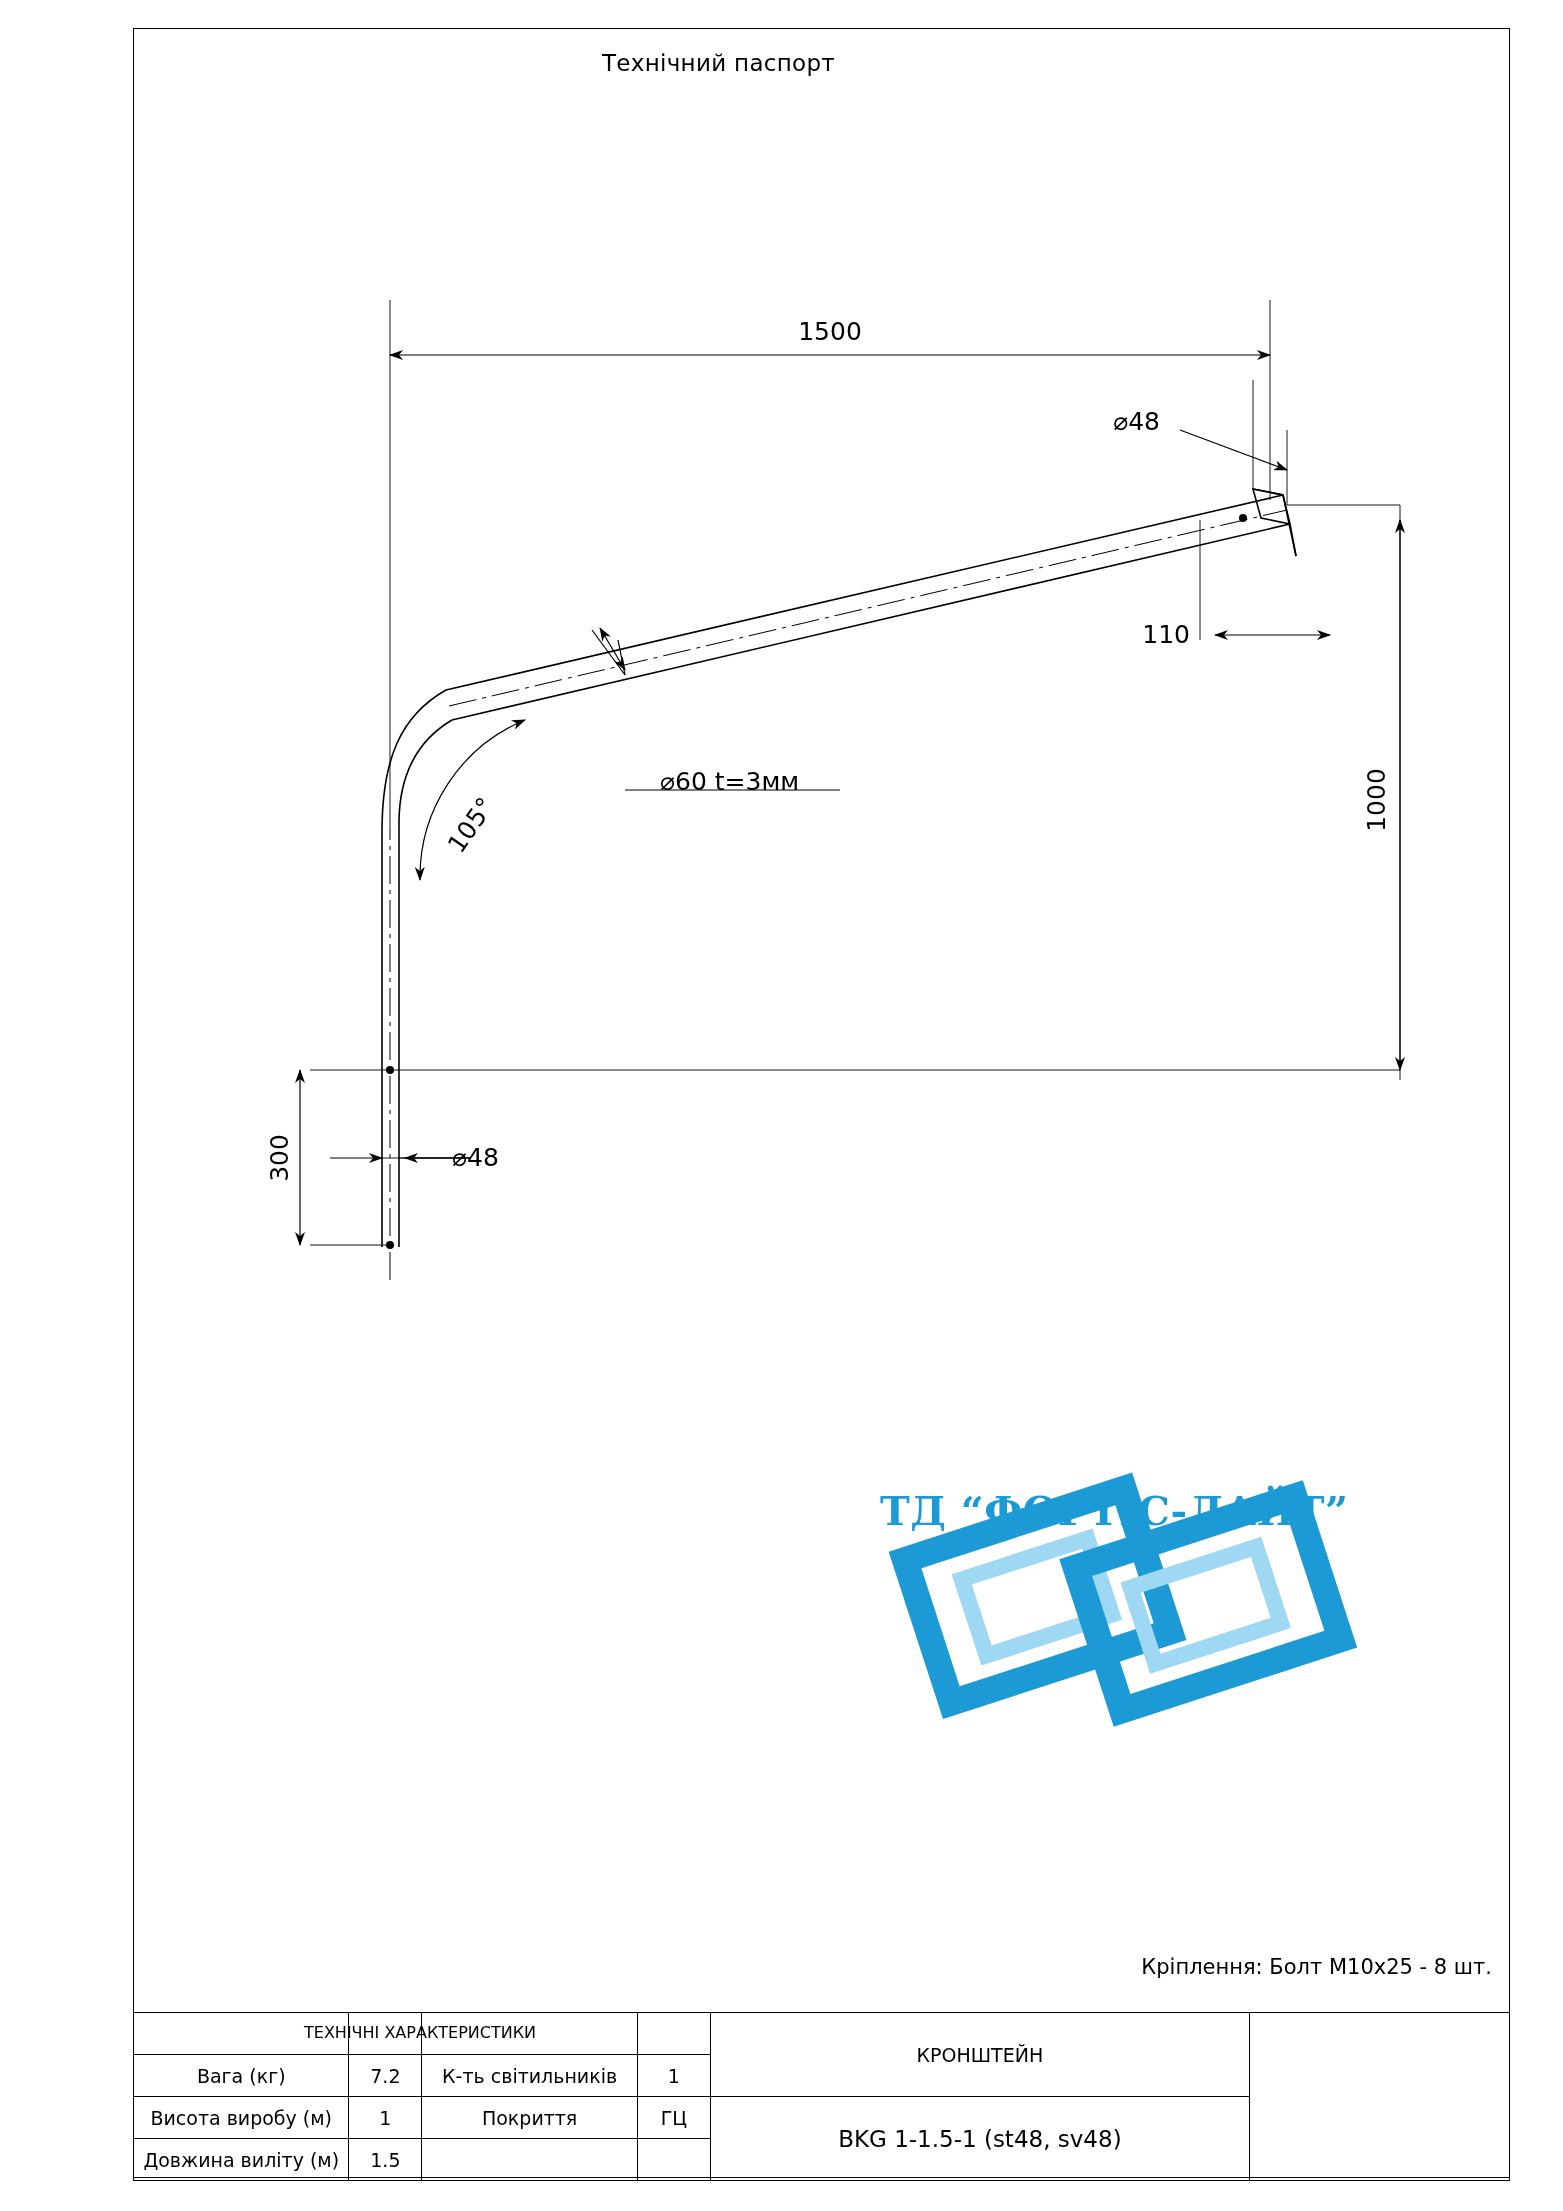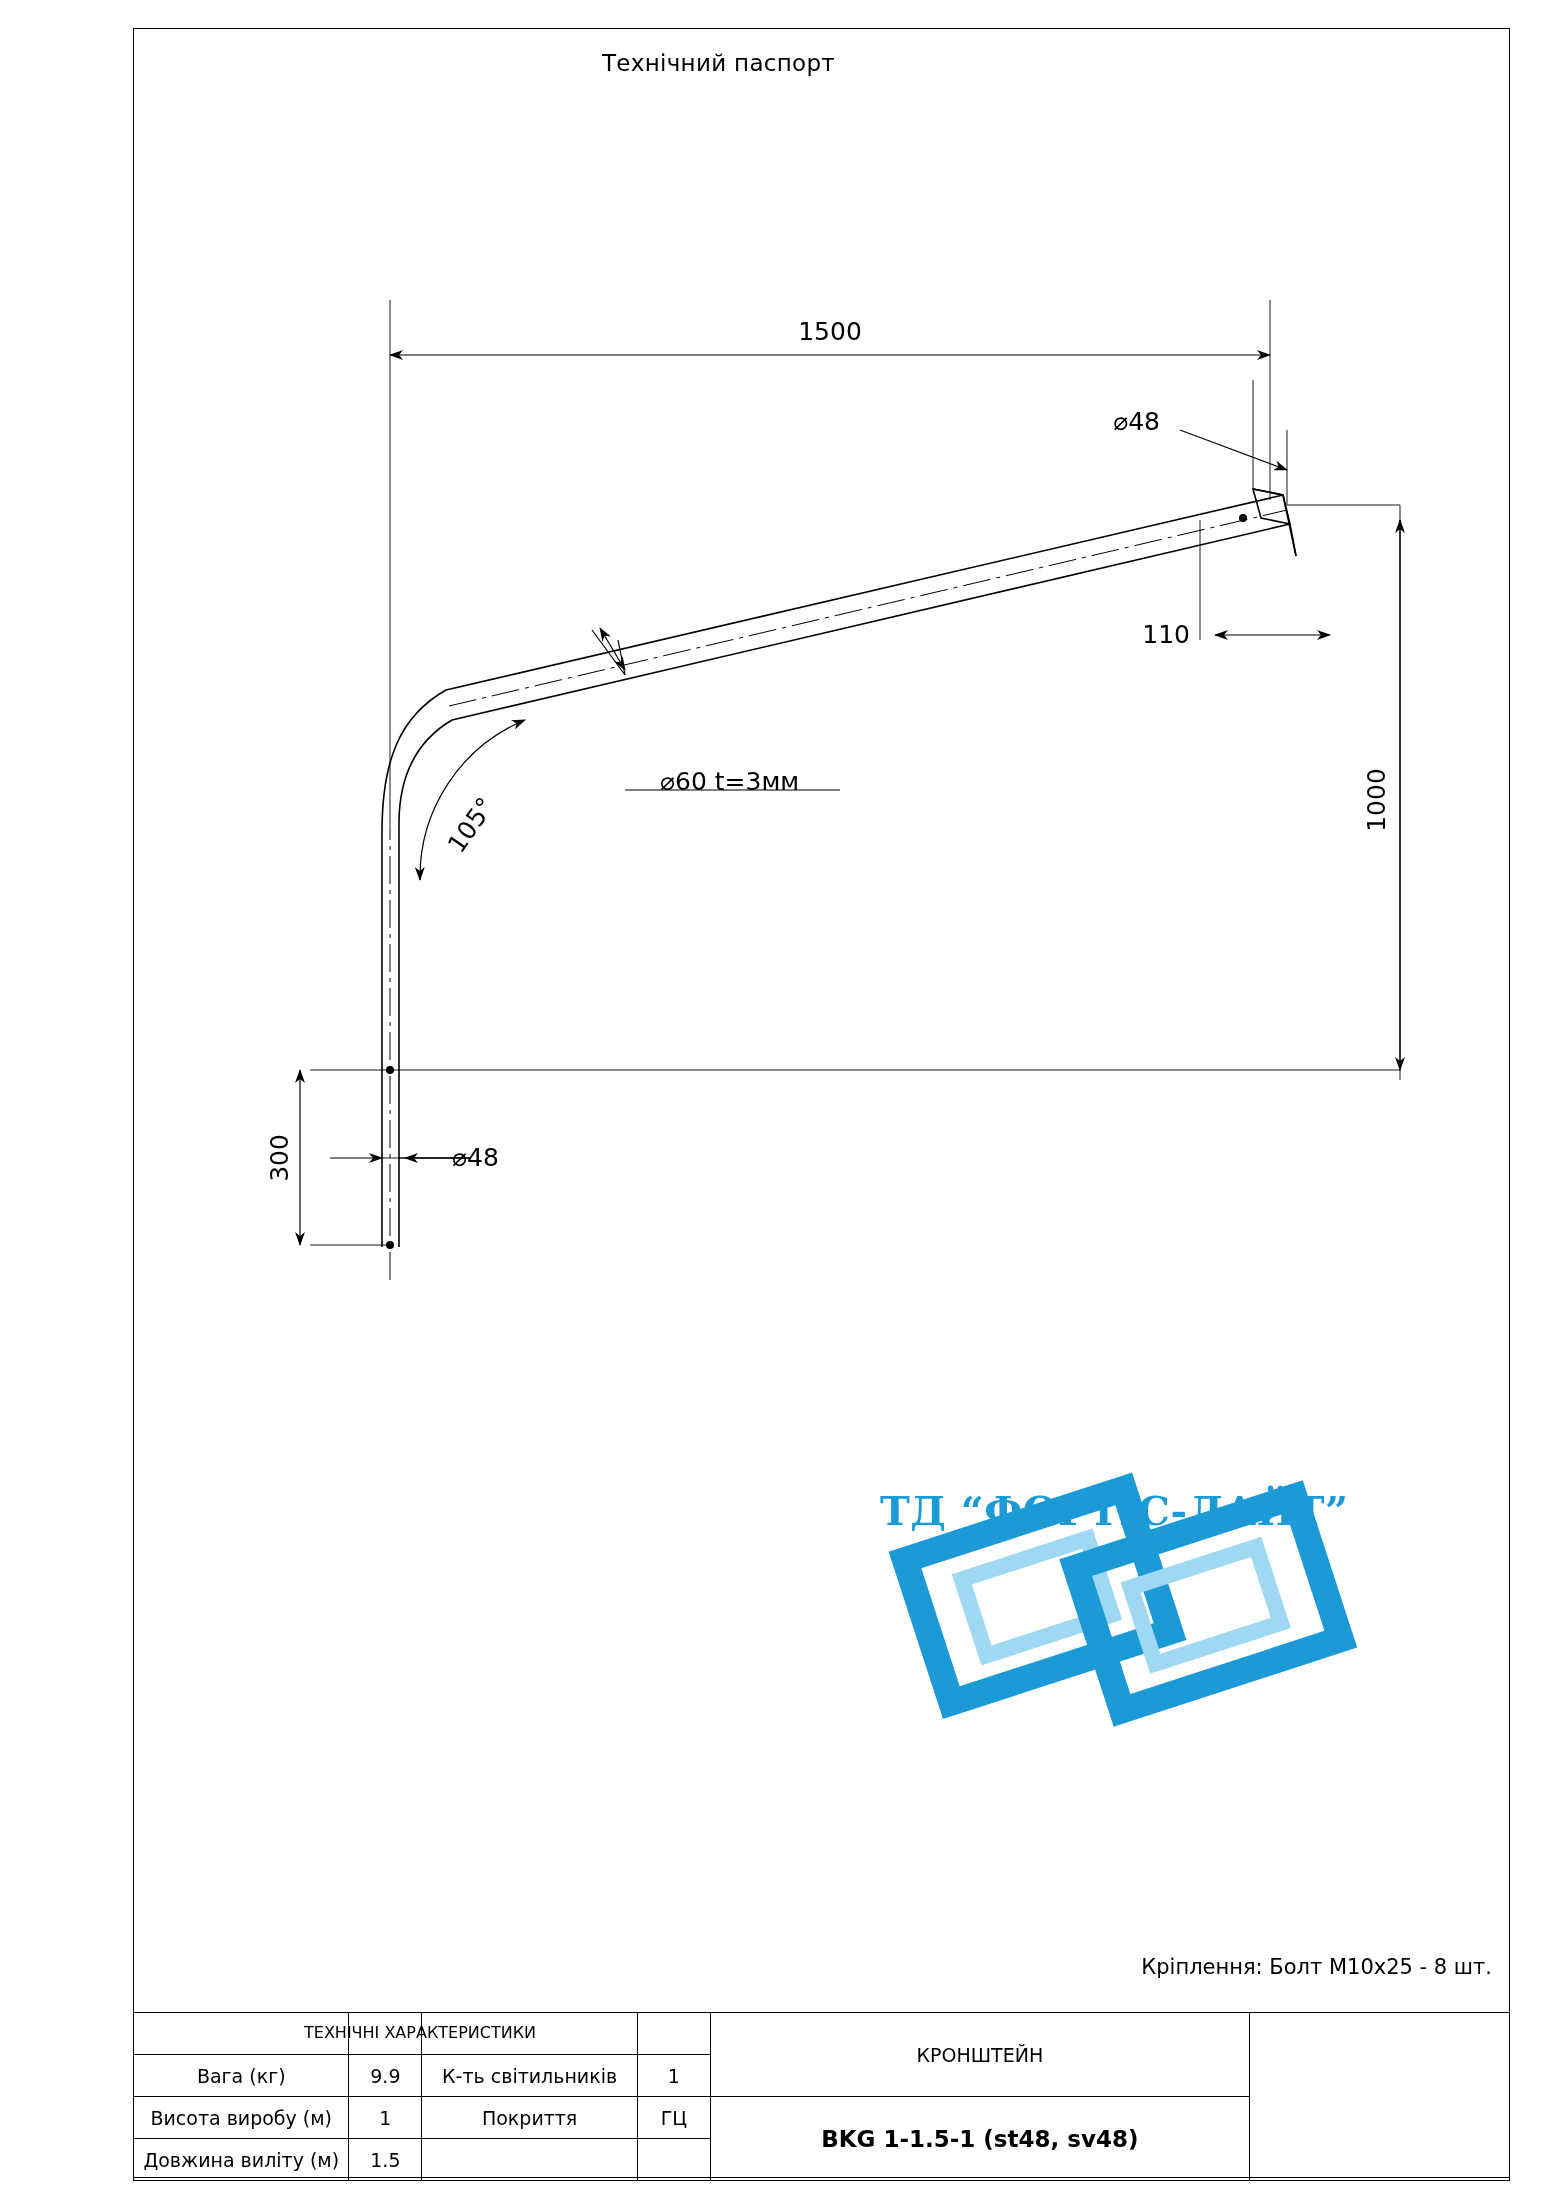--- a/index.html
+++ b/index.html
@@ -90,21 +90,21 @@
     margin-top: 47px;
   }
   .col-a { width: 215px; }
   .col-b { width: 72px; }
   .col-c { width: 215px; }
   .col-d { width: 72px; }
   .col-e { width: 540px; }
   .col-f { width: 260px; }
   .model-cell {
     font-size: 23px;
-    font-weight: bold;
+    font-weight: normal;
   }
   .tc-head { font-size: 20px; }
 </style>
 </head>
 <body>
 
 <div id="sheet">
 
   <div class="frame"></div>
 
@@ -211,21 +211,21 @@
         <tr>
       <td class="col-a tc-head" colspan="1"></td>
       <td class="col-b"></td>
       <td class="col-c"></td>
       <td class="col-d"></td>
       <td class="col-e" rowspan="2">КРОНШТЕЙН</td>
       <td class="col-f" rowspan="4"></td>
     </tr>
     <tr>
       <td>Вага (кг)</td>
-      <td>9.9</td>
+      <td>7.2</td>
       <td>К-ть світильників</td>
       <td>1</td>
     </tr>
     <tr>
       <td>Висота виробу (м)</td>
       <td>1</td>
       <td>Покриття</td>
       <td>ГЦ</td>
       <td class="model-cell" rowspan="2">BKG 1-1.5-1 (st48, sv48)</td>
     </tr>

